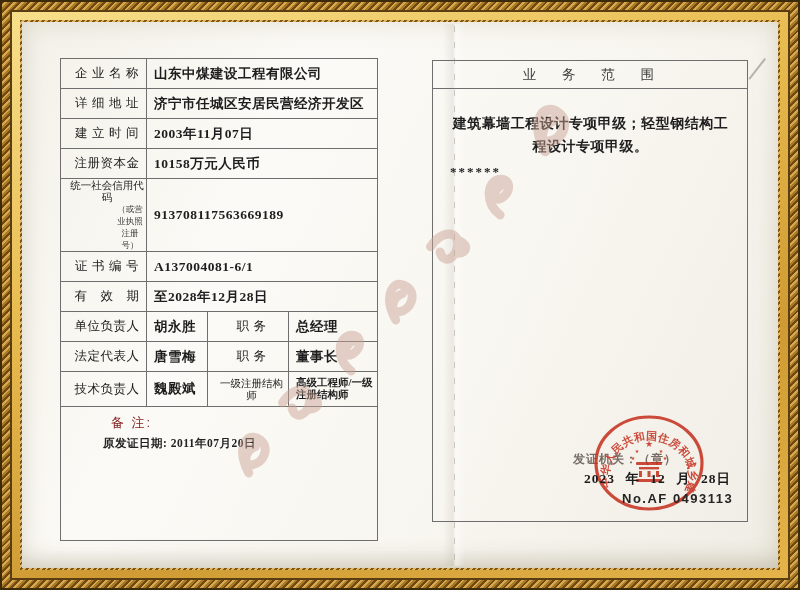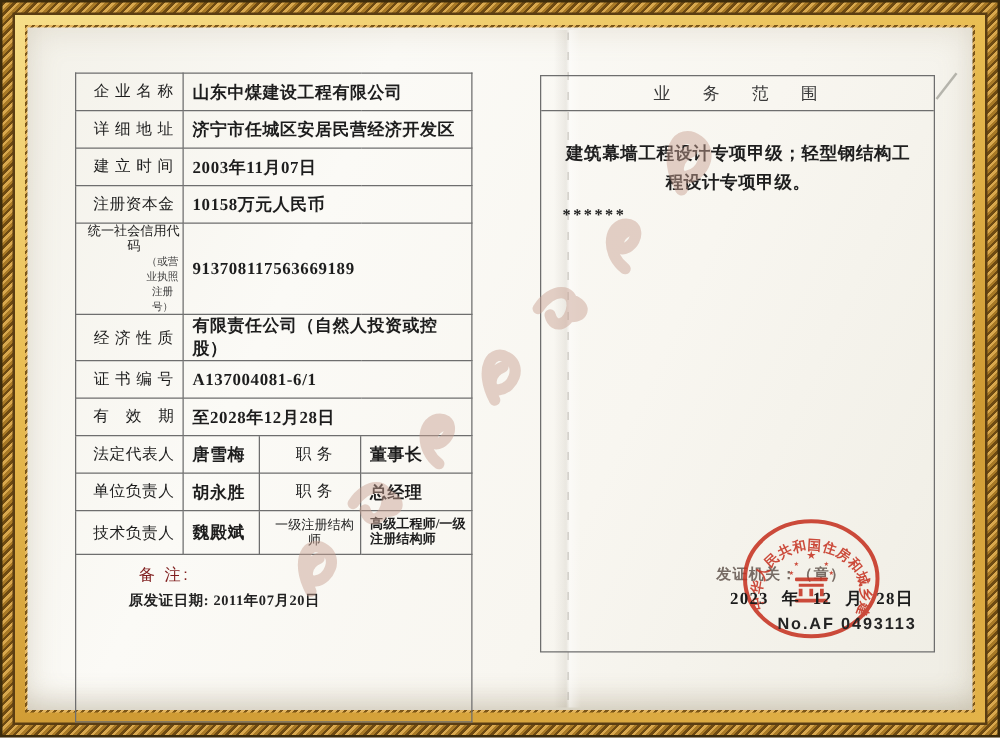--- a/index.html
+++ b/index.html
@@ -101,42 +101,38 @@
       <td class="val" colspan="3">10158万元人民币</td>
     </tr>
     <tr>
       <td class="lbl-small">
         <span>统一社会信用代码</span>
         <span class="sub-lbl">（或营业执照注册号）</span>
       </td>
       <td class="val" colspan="3">913708117563669189</td>
     </tr>
     <tr>
-      <td class="lbl">经 济 性 质</td>
-      <td class="val" colspan="3">有限责任公司（自然人投资或控股）</td>
-    </tr>
-    <tr>
       <td class="lbl">证 书 编 号</td>
       <td class="val" colspan="3">A137004081-6/1</td>
     </tr>
     <tr>
       <td class="lbl">有　效　期</td>
       <td class="val" colspan="3">至2028年12月28日</td>
+    </tr>
+    <tr>
+      <td class="lbl">单位负责人</td>
+      <td class="val">胡永胜</td>
+      <td class="lbl">职 务</td>
+      <td class="val">总经理</td>
     </tr>
     <tr>
       <td class="lbl">法定代表人</td>
       <td class="val">唐雪梅</td>
       <td class="lbl">职 务</td>
       <td class="val">董事长</td>
-    </tr>
-    <tr>
-      <td class="lbl">单位负责人</td>
-      <td class="val">胡永胜</td>
-      <td class="lbl">职 务</td>
-      <td class="val">总经理</td>
     </tr>
     <tr class="tall">
       <td class="lbl">技术负责人</td>
       <td class="val">魏殿斌</td>
       <td class="lbl-small">一级注册结构师</td>
       <td class="val-sm">高级工程师/一级注册结构师</td>
     </tr>
     <tr class="note-row">
       <td colspan="4" style="padding-left:0;">
         <div class="note-label">备 注:</div>

